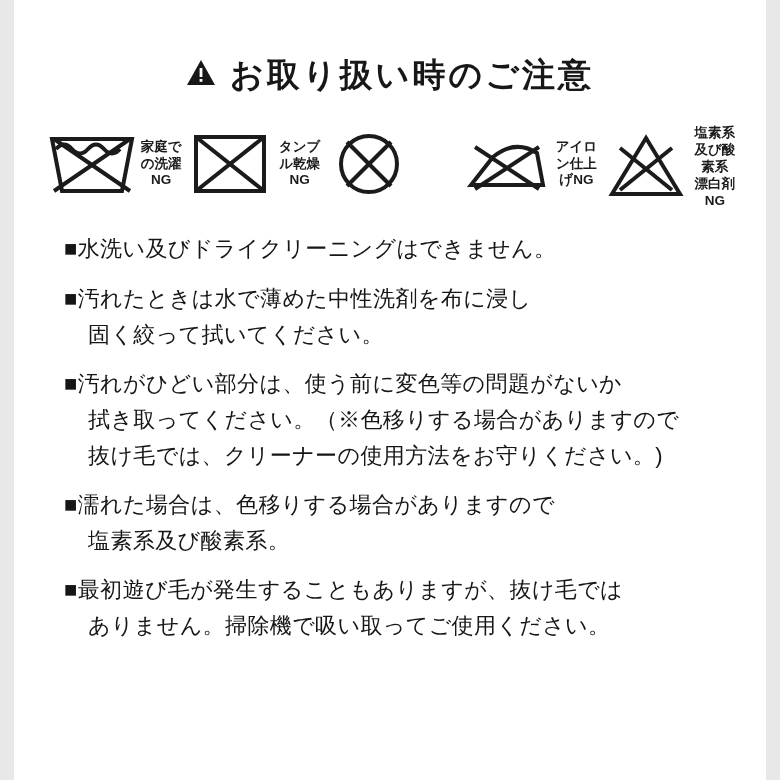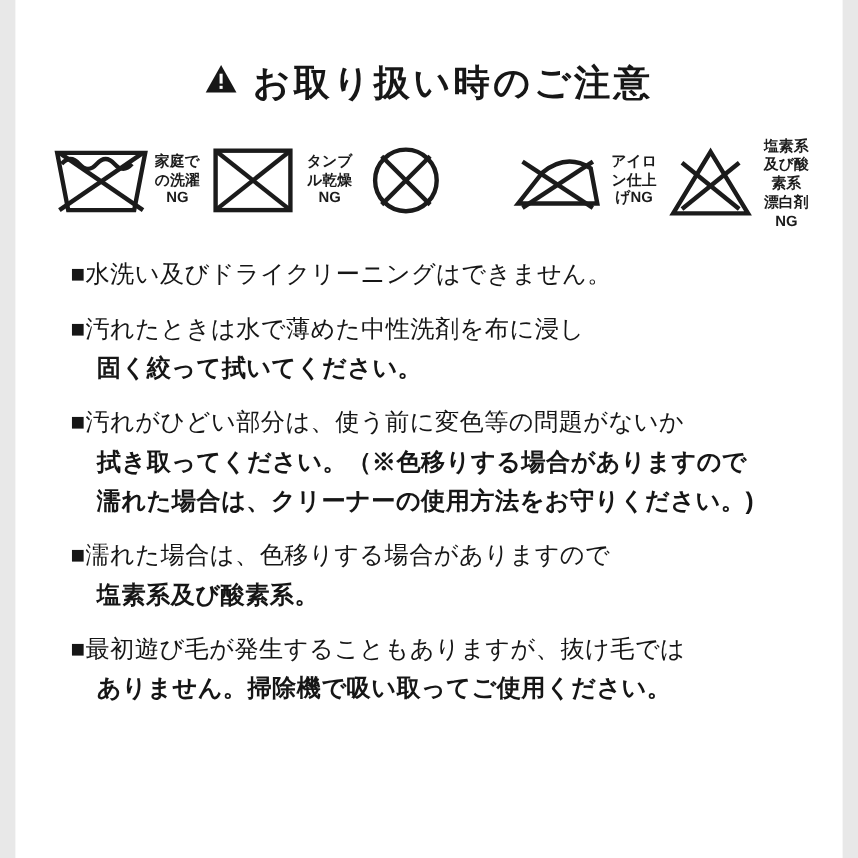--- a/index.html
+++ b/index.html
@@ -76,21 +76,20 @@
     display: block;
     font-size: 22px;
     color: #161616;
     line-height: 1.62;
     margin-bottom: 14px;
     letter-spacing: 0.4px;
   }
   .note .l2, .note .l3 {
     display: block;
     padding-left: 24px;
-    font-weight: bold;
   }
 </style>
 </head>
 <body>
 
 <div class="page">
 
   <div class="title-row">
     <span class="warn-icon">
       <svg width="30" height="28" viewBox="0 0 30 28">
@@ -169,21 +168,21 @@
     </div>
 
     <div class="note">
       <span class="l1">■汚れたときは水で薄めた中性洗剤を布に浸し</span>
       <span class="l2">固く絞って拭いてください。</span>
     </div>
 
     <div class="note">
       <span class="l1">■汚れがひどい部分は、使う前に変色等の問題がないか</span>
       <span class="l2">拭き取ってください。（※色移りする場合がありますので</span>
-      <span class="l3">濡れた場合は、クリーナーの使用方法をお守りください。)</span>
+      <span class="l3">抜け毛では、クリーナーの使用方法をお守りください。)</span>
     </div>
 
     <div class="note">
       <span class="l1">■濡れた場合は、色移りする場合がありますので</span>
       <span class="l2">塩素系及び酸素系。</span>
     </div>
 
     <div class="note">
       <span class="l1">■最初遊び毛が発生することもありますが、抜け毛では</span>
       <span class="l2">ありません。掃除機で吸い取ってご使用ください。</span>

